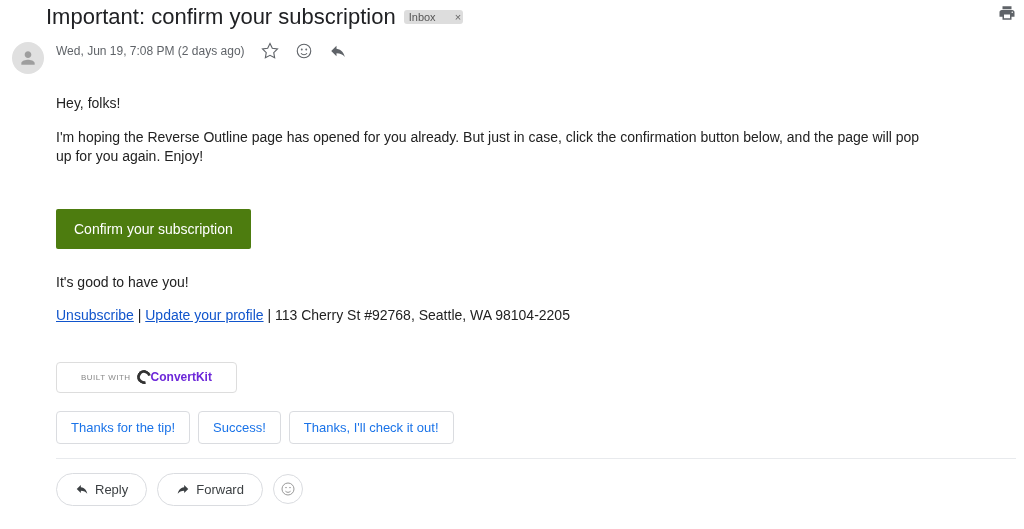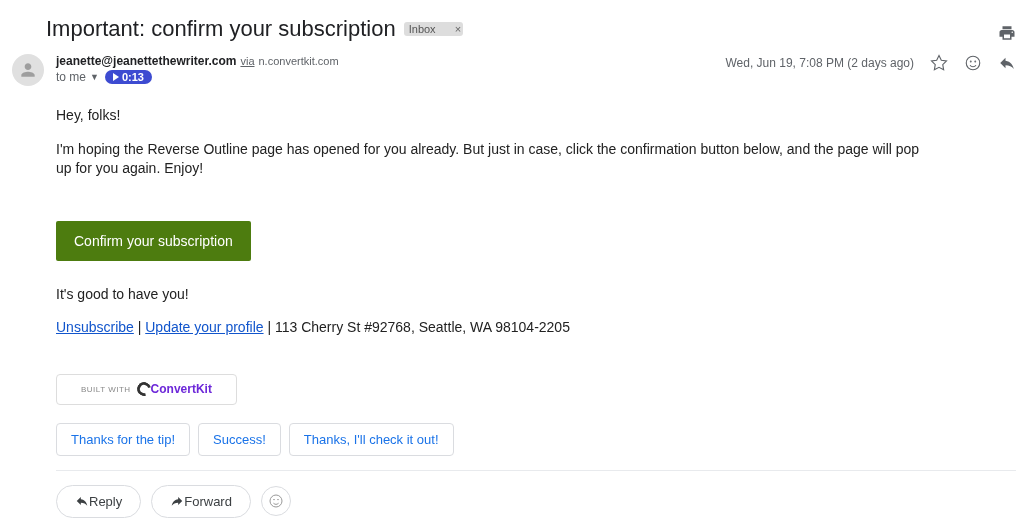--- a/index.html
+++ b/index.html
@@ -1,18 +1,18 @@
 <!DOCTYPE html>
 <html><head>
   <meta charset="utf-8">
   <style>
     * { box-sizing: border-box; margin: 0; padding: 0; }
     body { font-family: Arial, sans-serif; background: #fff; color: #202124; width: 1024px; height: 529px; overflow: hidden; font-size: 13px; }
     .container { padding: 4px 8px 0 8px; }
-    .subject-row { display: flex; align-items: flex-end; justify-content: space-between; padding: 0 0 12px 38px; margin-top: 12px; }
+    .subject-row { display: flex; align-items: flex-start; justify-content: space-between; padding: 0 0 12px 38px; }
     .subject-left { display: flex; align-items: center; gap: 8px; }
     .subject { font-size: 22px; color: #202124; font-weight: 400; }
     .inbox-label { background: #ddd; color: #555; font-size: 11px; padding: 1px 2px 1px 5px; border-radius: 3px; display: inline-flex; align-items: center; gap: 19px; }
     .inbox-x { font-size: 11px; color: #666; }
     .print-icon { color: #5f6368; }
     .sender-row { display: flex; align-items: flex-start; padding-left: 4px; }
     .avatar { width: 32px; height: 32px; border-radius: 50%; background: #e0e0e0; display: flex; align-items: center; justify-content: center; margin-right: 12px; flex-shrink:0; }
     .avatar svg { fill: #9e9e9e; }
     .sender-block { flex: 1; }
     .sender-line { display: flex; align-items: center; gap: 4px; font-size: 12px; }
@@ -32,21 +32,21 @@
     .links a { color: #1155cc; text-decoration: underline; }
     .links { font-size: 14px; }
     .builtwith { display: inline-flex; align-items: center; gap: 6px; border: 1px solid #ddd; border-radius: 4px; padding: 6px 24px; margin-top: 22px; font-size: 10px;}
     .bw-text { color: #888; letter-spacing: 0.5px; font-size: 8px;}
     .ck-logo { display: flex; align-items: center; gap: 0; font-weight: bold; color: #6d28d9; font-size: 12px;}
     .ck-circle { width: 14px; height: 14px; border: 3px solid #333; border-radius: 50%; border-right-color: transparent; transform: rotate(30deg); }
     .suggestions { display: flex; gap: 8px; padding: 18px 0 0 48px; }
     .suggestion { border: 1px solid #dadce0; border-radius: 4px; padding: 8px 14px; color: #1a73e8; font-size: 13px; background: white; cursor: pointer; }
     .divider { border: none; border-top: 1px solid #e8eaed; margin: 14px 0 0 48px; }
     .actions { display: flex; gap: 10px; padding: 14px 0 0 48px; align-items: center; }
-    .action-btn { display: flex; align-items: center; border: 1px solid #dadce0; border-radius: 18px; padding: 8px 18px; color: #3c4043; font-size: 13px; background: white; cursor: pointer; }
+    .action-btn { display: flex; align-items: center; gap: 6px; border: 1px solid #dadce0; border-radius: 18px; padding: 8px 18px; color: #3c4043; font-size: 13px; background: white; cursor: pointer; }
     .reaction-circle { width: 30px; height: 30px; border: 1px solid #dadce0; border-radius: 50%; display: flex; align-items: center; justify-content: center; color: #999; cursor:pointer;}
   </style>
 </head>
 <body>
 
 <div class="container">
   <div class="subject-row">
     <div class="subject-left">
       <span class="subject">Important: confirm your subscription</span>
       <span class="inbox-label">
@@ -59,37 +59,20 @@
           <path d="M19 8H5c-1.66 0-3 1.34-3 3v6h4v4h12v-4h4v-6c0-1.66-1.34-3-3-3zm-3 11H8v-5h8v5zm3-7c-.55 0-1-.45-1-1s.45-1 1-1 1 .45 1 1-.45 1-1 1zm-1-9H6v4h12V3z"></path>
         </svg>
     </span>
   </div>
 
   <div class="sender-row">
     <div class="avatar">
       <svg width="20" height="20" viewBox="0 0 24 24">
           <path d="M12 12c2.21 0 4-1.79 4-4s-1.79-4-4-4-4 1.79-4 4 1.79 4 4 4zm0 2c-2.67 0-8 1.34-8 4v2h16v-2c0-2.66-5.33-4-8-4z"></path>
         </svg>
-    </div>
-    <div class="sender-block">
-      <div class="sender-line">
-        <span class="sender-email">jeanette@jeanettethewriter.com</span>
-        <span class="via">via</span>
-        <span class="via-domain">n.convertkit.com</span>
-      </div>
-      <div class="to-line">
-        <span class="to-me">
-          <span>to me</span>
-          <span class="caret">▼</span>
-        </span>
-        <span class="time-pill">
-          <span class="triangle"></span>
-          <span>0:13</span>
-        </span>
-      </div>
     </div>
     <div class="meta-right">
       <span>Wed, Jun 19, 7:08 PM (2 days ago)</span>
       <span class="icon-btn">
         <svg width="18" height="18" viewBox="0 0 24 24" fill="none" stroke="currentColor" stroke-width="1.5">
             <path d="M12 2l3.09 6.26L22 9.27l-5 4.87 1.18 6.88L12 17.77l-6.18 3.25L7 14.14 2 9.27l6.91-1.01L12 2z"></path>
           </svg>
       </span>
       <span class="icon-btn">
         <svg width="18" height="18" viewBox="0 0 24 24" fill="none" stroke="currentColor" stroke-width="1.5">

